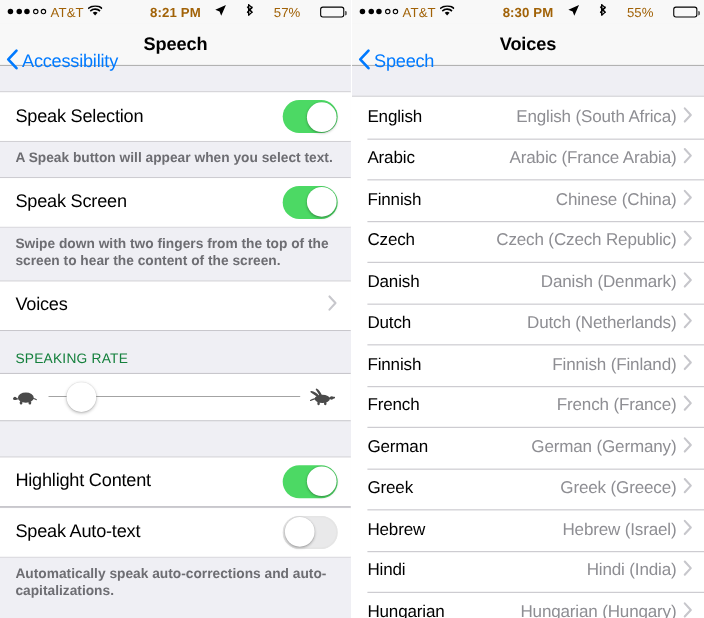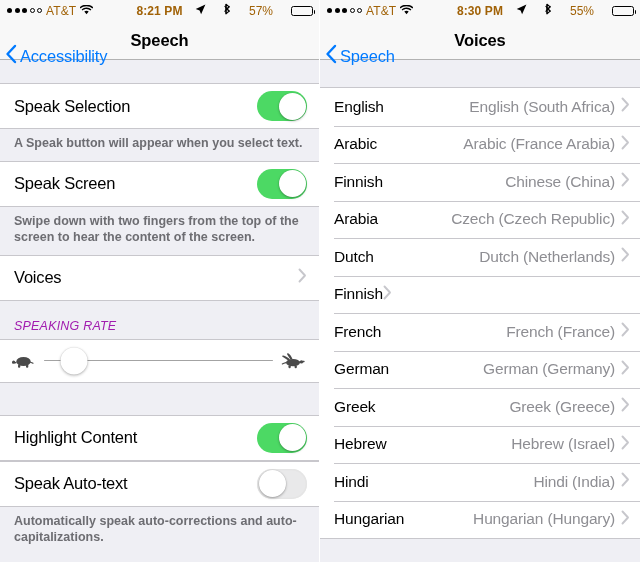--- a/index.html
+++ b/index.html
@@ -80,22 +80,22 @@
   .row-label{ font-size:16.5px; color:#000; letter-spacing:-.2px; }
   .spacer{ flex:1; }
   .footer-text{
     padding:6px 14px 9px 14px;
     font-size:12.5px; line-height:1.32; color:#6D6D72;
     background:#EFEFF4;
     font-weight:bold;
   }
   .section-header{
     padding:18px 14px 6px 14px;
-    font-size:12.5px; color:#a21caf;
-    letter-spacing:.2px; background:#EFEFF4;font-style:italic;
+    font-size:12.5px; color:#15803d;
+    letter-spacing:.2px; background:#EFEFF4;
   }
 
   
   .toggle{
     width:50px; height:30px; border-radius:16px;
     position:relative; flex:0 0 auto; cursor:pointer;
     background:#E9E9EA; box-shadow:inset 0 0 0 1.5px #E5E5E5;
   }
   .toggle.on{ background:#4CD964; box-shadow:none; }
   .knob{
@@ -364,35 +364,43 @@
               </svg></span>
           </div>
           <div class="voice-row">
             <span class="voice-lang">Finnish</span>
             <span class="voice-value">Chinese (China)</span>
             <span class="chev"><svg width="9" height="15" viewBox="0 0 9 15">
                 <path d="M1.5 1.5 7 7.5 1.5 13.5" fill="none" stroke="#C7C7CC" stroke-width="1.9" stroke-linecap="round" stroke-linejoin="round"></path>
               </svg></span>
           </div>
           <div class="voice-row">
-            <span class="voice-lang">Arabia</span>
+            <span class="voice-lang">Czech</span>
             <span class="voice-value">Czech (Czech Republic)</span>
+            <span class="chev"><svg width="9" height="15" viewBox="0 0 9 15">
+                <path d="M1.5 1.5 7 7.5 1.5 13.5" fill="none" stroke="#C7C7CC" stroke-width="1.9" stroke-linecap="round" stroke-linejoin="round"></path>
+              </svg></span>
+          </div>
+          <div class="voice-row">
+            <span class="voice-lang">Danish</span>
+            <span class="voice-value">Danish (Denmark)</span>
             <span class="chev"><svg width="9" height="15" viewBox="0 0 9 15">
                 <path d="M1.5 1.5 7 7.5 1.5 13.5" fill="none" stroke="#C7C7CC" stroke-width="1.9" stroke-linecap="round" stroke-linejoin="round"></path>
               </svg></span>
           </div>
           <div class="voice-row">
             <span class="voice-lang">Dutch</span>
             <span class="voice-value">Dutch (Netherlands)</span>
             <span class="chev"><svg width="9" height="15" viewBox="0 0 9 15">
                 <path d="M1.5 1.5 7 7.5 1.5 13.5" fill="none" stroke="#C7C7CC" stroke-width="1.9" stroke-linecap="round" stroke-linejoin="round"></path>
               </svg></span>
           </div>
           <div class="voice-row">
             <span class="voice-lang">Finnish</span>
+            <span class="voice-value">Finnish (Finland)</span>
             <span class="chev"><svg width="9" height="15" viewBox="0 0 9 15">
                 <path d="M1.5 1.5 7 7.5 1.5 13.5" fill="none" stroke="#C7C7CC" stroke-width="1.9" stroke-linecap="round" stroke-linejoin="round"></path>
               </svg></span>
           </div>
           <div class="voice-row">
             <span class="voice-lang">French</span>
             <span class="voice-value">French (France)</span>
             <span class="chev"><svg width="9" height="15" viewBox="0 0 9 15">
                 <path d="M1.5 1.5 7 7.5 1.5 13.5" fill="none" stroke="#C7C7CC" stroke-width="1.9" stroke-linecap="round" stroke-linejoin="round"></path>
               </svg></span>

